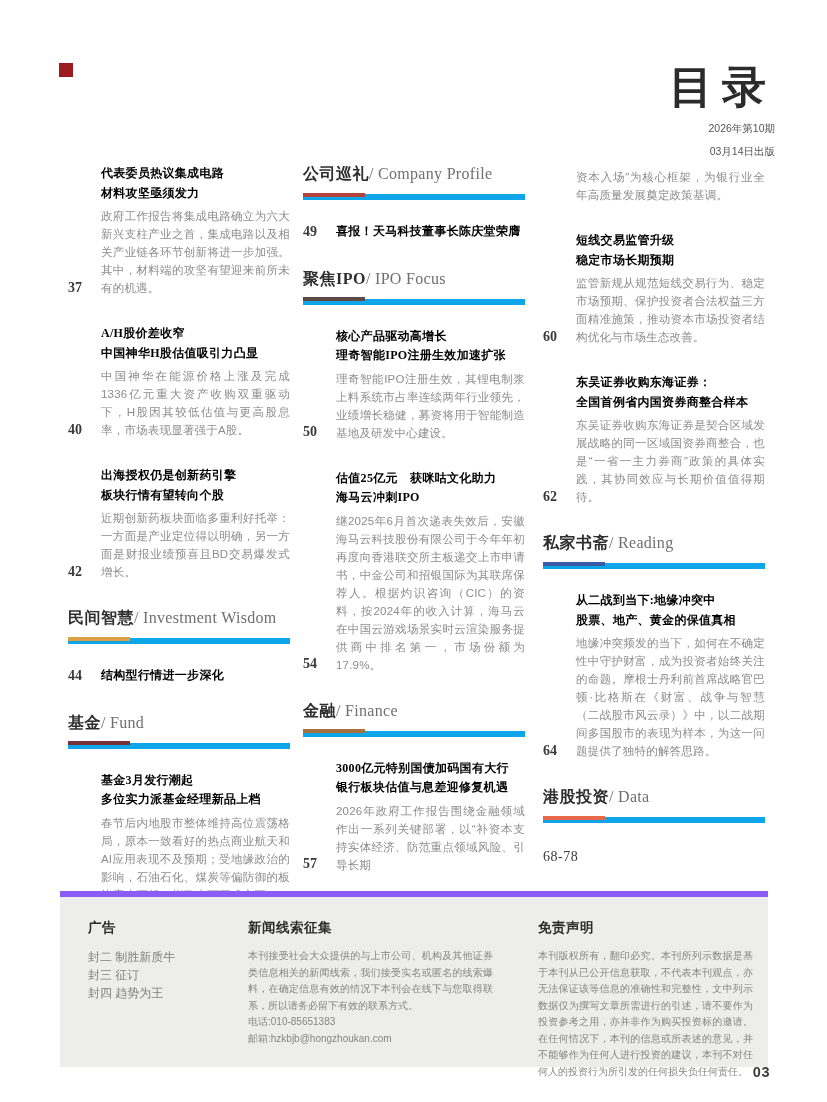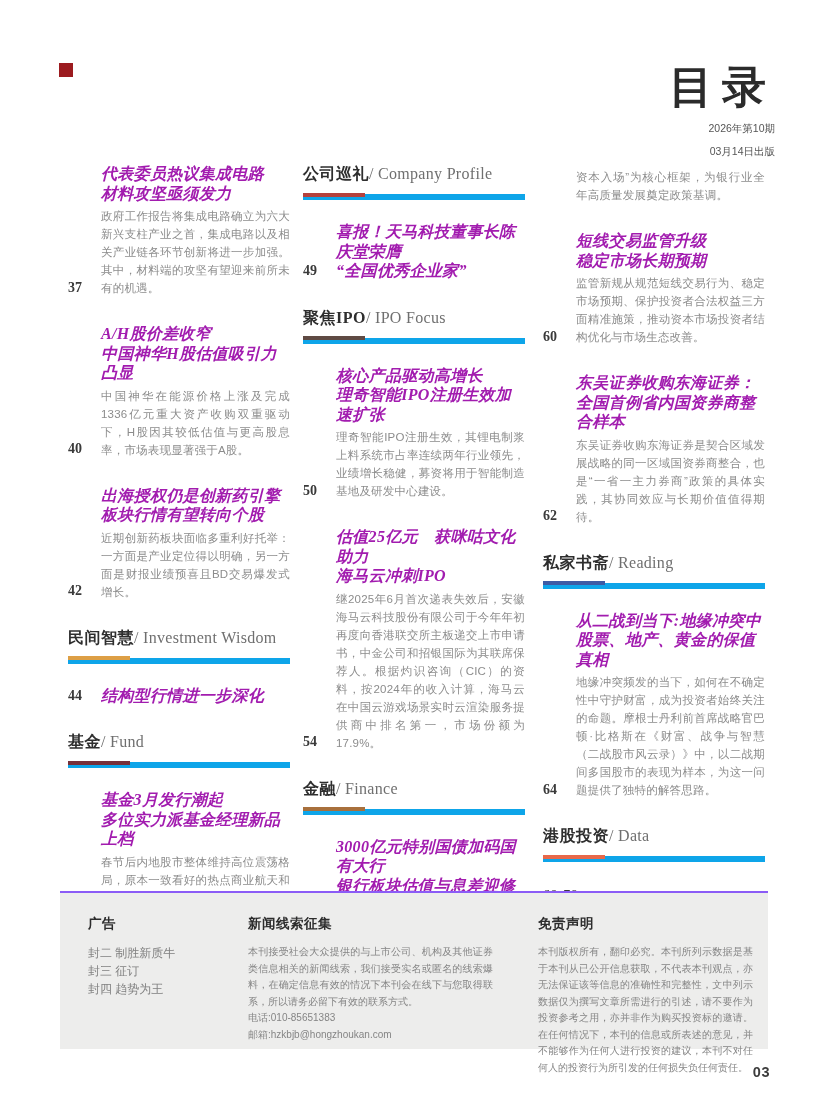--- a/index.html
+++ b/index.html
@@ -12,35 +12,35 @@
   .masthead{position:absolute;right:52px;top:62px;width:130px;text-align:right;}
   .masthead .title{font-size:44px;font-weight:600;color:#2b2b2b;letter-spacing:9px;padding-left:9px;line-height:52px;}
   .masthead .sub{font-size:10.5px;color:#555;line-height:17px;margin-top:6px;font-family:"Liberation Sans","DejaVu Sans",sans-serif;}
 
   .col{position:absolute;top:164px;width:222px;}
   .col1{left:68px;} .col2{left:303px;} .col3{left:543px;}
 
   .article{display:flex;margin-bottom:27px;align-items:flex-end;}
   .article .num{flex:0 0 33px;font-size:14px;font-weight:bold;color:#3a3a3a;line-height:19.5px;}
   .article .content{flex:1;min-width:0;}
-  .article .t{font-size:16px;font-weight:bold;color:#a21caf;line-height:19.5px;letter-spacing:0.3px;font-style:italic;}
+  .article .t{font-size:12px;font-weight:bold;color:#000000;line-height:19.5px;letter-spacing:0.3px;}
   .article .body{
     margin-top:4px;font-size:11.5px;line-height:18px;color:#8c8c8c;text-align:justify;
     letter-spacing:0.2px;font-family:"Liberation Sans","DejaVu Sans",sans-serif;
   }
   .section{position:relative;margin:22px 0 22px 0;padding-bottom:9px;border-bottom:6px solid #0ea5e9;}
   .col > .section:first-child{margin-top:0;}
   .sec-zh{font-size:16px;font-weight:bold;color:#2e2e2e;letter-spacing:0.5px;}
   .sec-en{font-size:16px;color:#6f6f6f;letter-spacing:0.3px;}
   .sec-bar{position:absolute;left:0;bottom:-2.5px;width:62px;height:4px;}
   .pages{font-size:14px;color:#3a3a3a;margin:26px 0 26px 0;letter-spacing:0.5px;}
 
   .footer{
-    position:absolute;left:60px;top:891px;width:708px;height:158px;background:#ededec;
-    border-top:2px solid #8b5cf6;box-sizing:border-box;display:flex;
+    position:absolute;left:60px;top:891px;width:708px;height:176px;background:#ededec;
+    border-top:6px solid #8b5cf6;box-sizing:border-box;display:flex;
     padding:22px 0 0 28px;
   }
   .f-col{font-family:"Liberation Sans","DejaVu Sans",sans-serif;}
   .f-head{font-size:13.5px;font-weight:bold;color:#2d2d2d;margin-bottom:11px;
     font-family:"Liberation Serif","DejaVu Serif",serif;letter-spacing:0.5px;}
   .f-ad{flex:0 0 125px;margin-right:35px;}
   .f-ad .f-item{font-size:12px;color:#808080;line-height:18px;}
   .f-news{flex:0 0 245px;margin-right:45px;}
   .f-small{font-size:10px;color:#858585;line-height:16.5px;text-align:justify;}
   .f-line{font-size:10px;color:#858585;line-height:16.5px;}
@@ -101,21 +101,20 @@
         <div class="body">春节后内地股市整体维持高位震荡格局，原本一致看好的热点商业航天和AI应用表现不及预期；受地缘政治的影响，石油石化、煤炭等偏防御的板块应声而起。指数上下两难之际，二级市场的后续资金尤其重要，特别是作为机构旗手的公募新品。</div>
       </div>
     </div>
   </div>
 <div class="col col2">
     <div class="section"><span class="sec-zh">公司巡礼</span><span class="sec-en">/ Company Profile</span><span class="sec-bar" style="background: rgb(181, 65, 60);"></span></div>
     <div class="article">
       <div class="num">49</div>
       <div class="content">
         <div class="t">喜报！天马科技董事长陈庆堂荣膺</div>
-        <div class="t">“全国优秀企业家”</div>
       </div>
     </div>
     <div class="section"><span class="sec-zh">聚焦IPO</span><span class="sec-en">/ IPO Focus</span><span class="sec-bar" style="background: rgb(95, 74, 67);"></span></div>
     <div class="article">
       <div class="num">50</div>
       <div class="content">
         <div class="t">核心产品驱动高增长</div>
         <div class="t">理奇智能IPO注册生效加速扩张</div>
         <div class="body">理奇智能IPO注册生效，其锂电制浆上料系统市占率连续两年行业领先，业绩增长稳健，募资将用于智能制造基地及研发中心建设。</div>
       </div>

